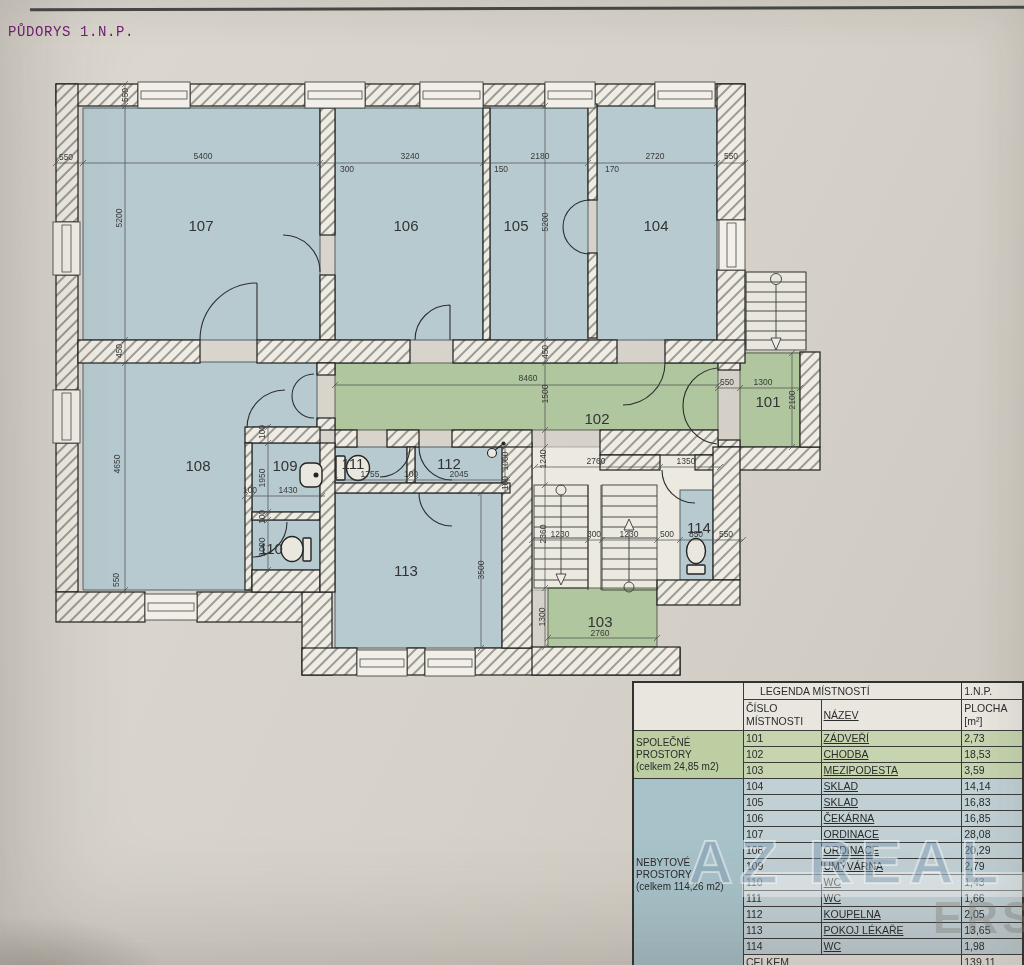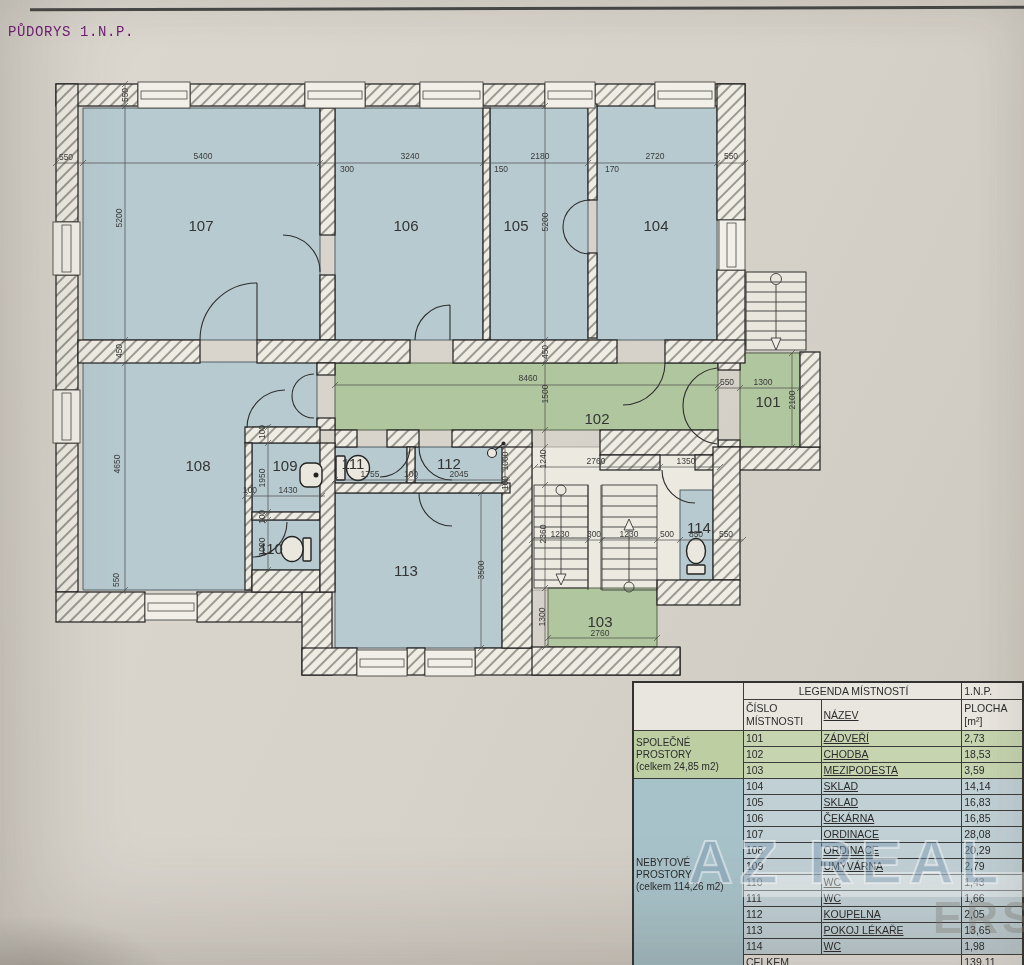--- a/index.html
+++ b/index.html
@@ -22,21 +22,21 @@
     height:15px;line-height:13px;}
   .legend .c-cat{width:106px;}  .legend .c-num{width:73px;}
   .legend .c-naz{width:137px;text-decoration:underline;} .legend .c-plo{width:56px;}
   .legend .hdr1 td{height:16px;}
   .legend .hdr2 td{height:30px;line-height:13px;white-space:normal;}
   .legend .g-row td{background:var(--legend_green);}
   .legend .b-row td{background:var(--legend_blue);}
   .legend td.cat-g{background:var(--legend_green_dark);font-size:10px;line-height:12px;white-space:normal;}
   .legend td.cat-b{background:var(--legend_blue_dark);font-size:10px;line-height:12px;white-space:normal;}
   .legend .t-row td{background:#e9e6df;}
-  .legend .lgt{ text-align:center;padding-left:4px;}
+  .legend .lgt{ text-align:left;padding-left:16px;}
   
   .wm1{position:absolute;left:688px;top:826px;font-size:62px;font-weight:bold;letter-spacing:7px;
     color:rgba(122,153,178,.45);-webkit-text-stroke:2px rgba(255,255,255,.5);pointer-events:none;}
   .wm-bar{position:absolute;left:742px;top:872px;width:282px;height:25px;background:rgba(255,255,255,.4);pointer-events:none;}
   .wm2{position:absolute;left:933px;top:893px;font-size:44px;font-weight:bold;letter-spacing:4px;
     color:rgba(132,130,120,.38);pointer-events:none;}
   .corner-shade{position:absolute;left:-30px;top:915px;width:200px;height:90px;pointer-events:none;
     background:radial-gradient(ellipse at 30% 70%,rgba(60,54,46,.28),rgba(60,54,46,0) 70%);}
 </style>
 </head>

